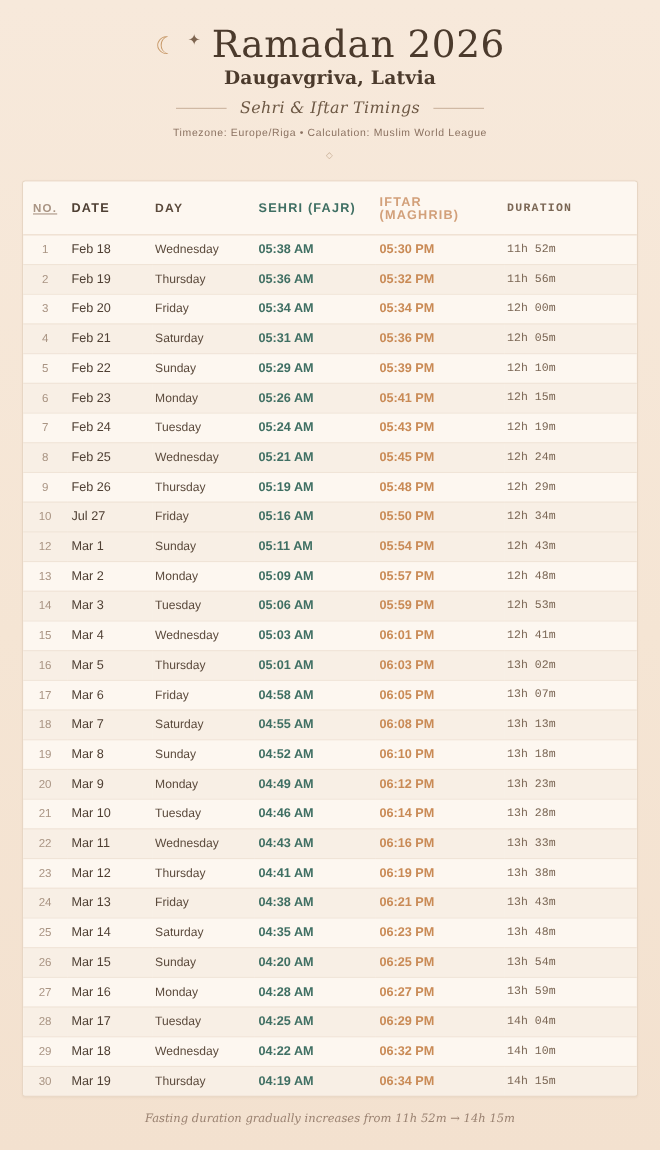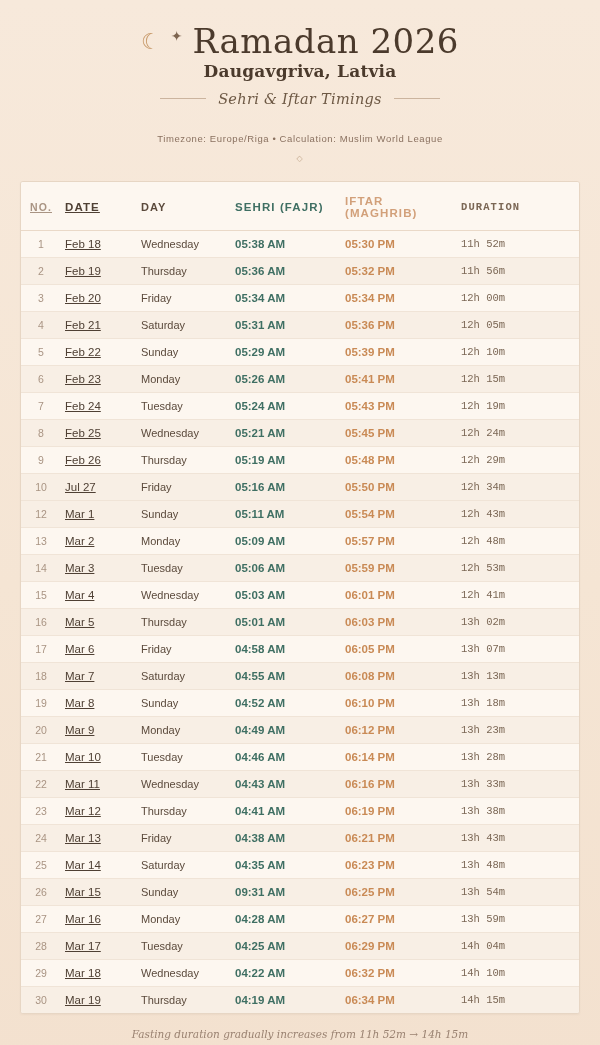--- a/index.html
+++ b/index.html
@@ -77,21 +77,21 @@
     display: block;
   }
   .subtitle {
     font-family: "DejaVu Serif", serif;
     font-style: italic;
     font-size: 14.5px;
     color: #6d5844;
     letter-spacing: 0.3px;
   }
   .meta {
-    margin-top: 26px;
+    margin-top: 9px;
     font-size: 9.5px;
     letter-spacing: 0.6px;
     color: #8a7160;
   }
   .diamond {
     margin-top: 10px;
     font-size: 8px;
     color: #c6ac92;
     letter-spacing: 1px;
   }
@@ -134,21 +134,21 @@
   .c-date  { width: 78px; padding-left: 2px; color: #4f4034; font-size: 11.5px; }
   .c-day   { width: 92px; color: #5b4a3c; font-size: 11px; }
   .c-sehri { width: 110px; color: #3f6f63; font-weight: 700; font-size: 11.5px; margin-top: 32px; }
   .c-iftar { width: 118px; color: #c98a55; font-weight: 700; font-size: 11.5px; }
   .c-dur   { color: #7b6755; font-size: 10.5px; font-family: Liberation Mono, monospace; }
 
   thead th.c-no   { text-align: center; text-decoration: underline; }
   thead th.c-date { padding-left: 2px; }
 
   
-  .c-date, thead th.c-date { padding-left: 4px; text-decoration: underline; }
+  .c-date, thead th.c-date { padding-left: 4px; }
   .c-day,  thead th.c-day  { padding-left: 2px; }
   .c-sehri, thead th.c-sehri { padding-left: 4px; }
   .c-iftar, thead th.c-iftar { padding-left: 4px; }
   .c-dur,  thead th.c-dur  { padding-left: 2px; }
 
   
   .footer {
     text-align: center;
     padding: 14px 20px 24px 20px;
   }
@@ -384,21 +384,21 @@
             <td class="c-date">Mar 14</td>
             <td class="c-day">Saturday</td>
             <td class="c-sehri">04:35 AM</td>
             <td class="c-iftar">06:23 PM</td>
             <td class="c-dur">13h 48m</td>
           </tr>
           <tr class="alt">
             <td class="c-no">26</td>
             <td class="c-date">Mar 15</td>
             <td class="c-day">Sunday</td>
-            <td class="c-sehri">09:31 AM</td>
+            <td class="c-sehri">04:20 AM</td>
             <td class="c-iftar">06:25 PM</td>
             <td class="c-dur">13h 54m</td>
           </tr>
           <tr>
             <td class="c-no">27</td>
             <td class="c-date">Mar 16</td>
             <td class="c-day">Monday</td>
             <td class="c-sehri">04:28 AM</td>
             <td class="c-iftar">06:27 PM</td>
             <td class="c-dur">13h 59m</td>

